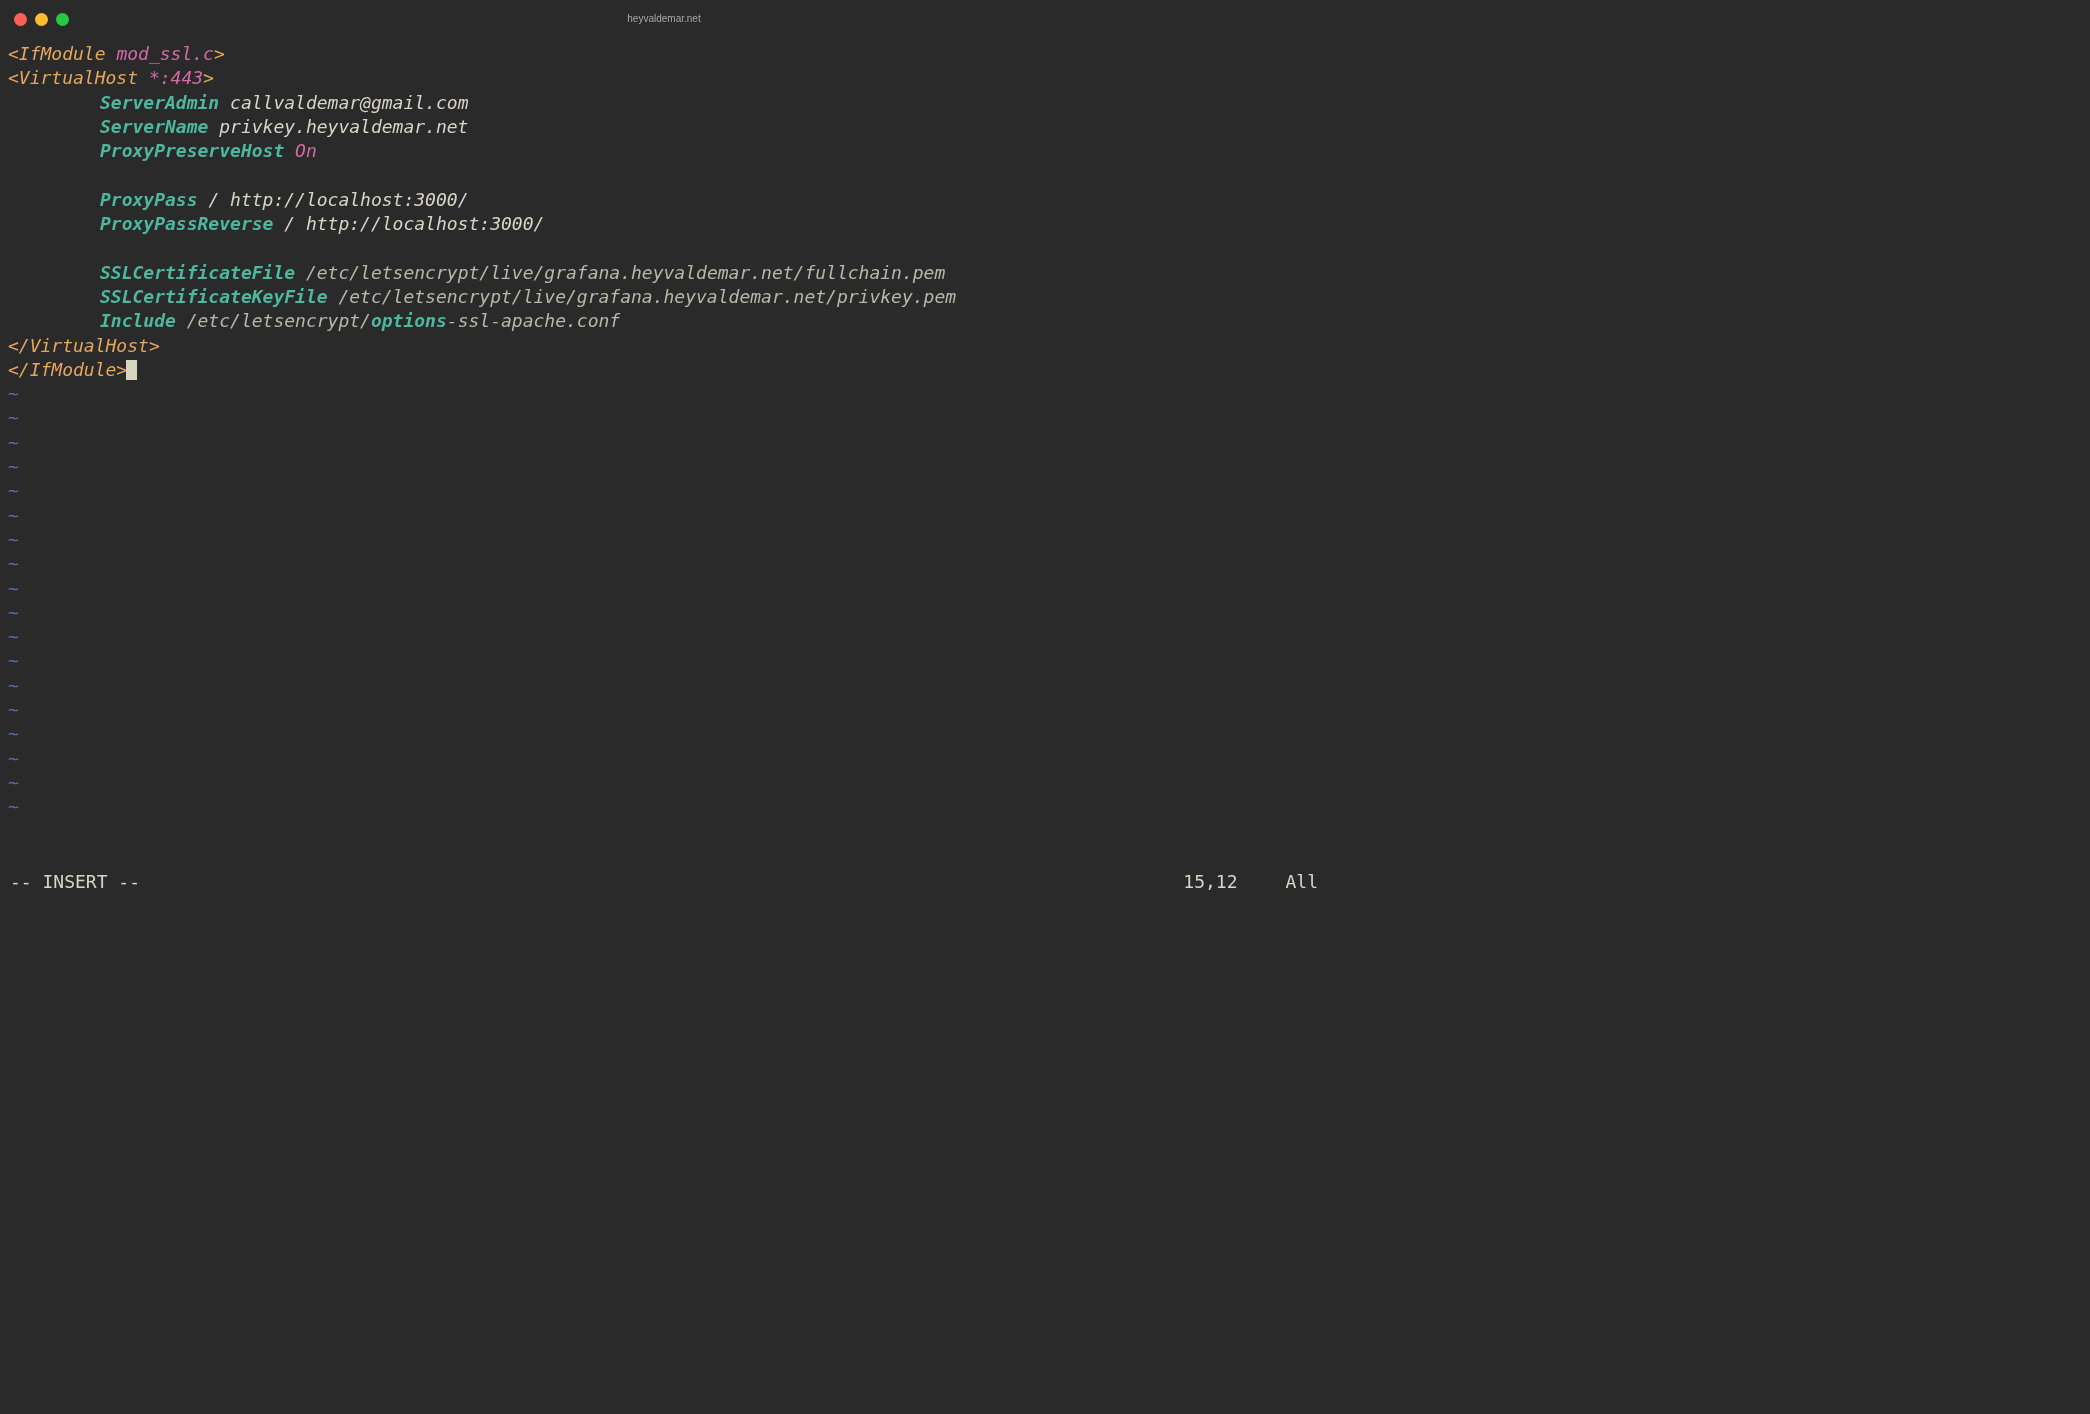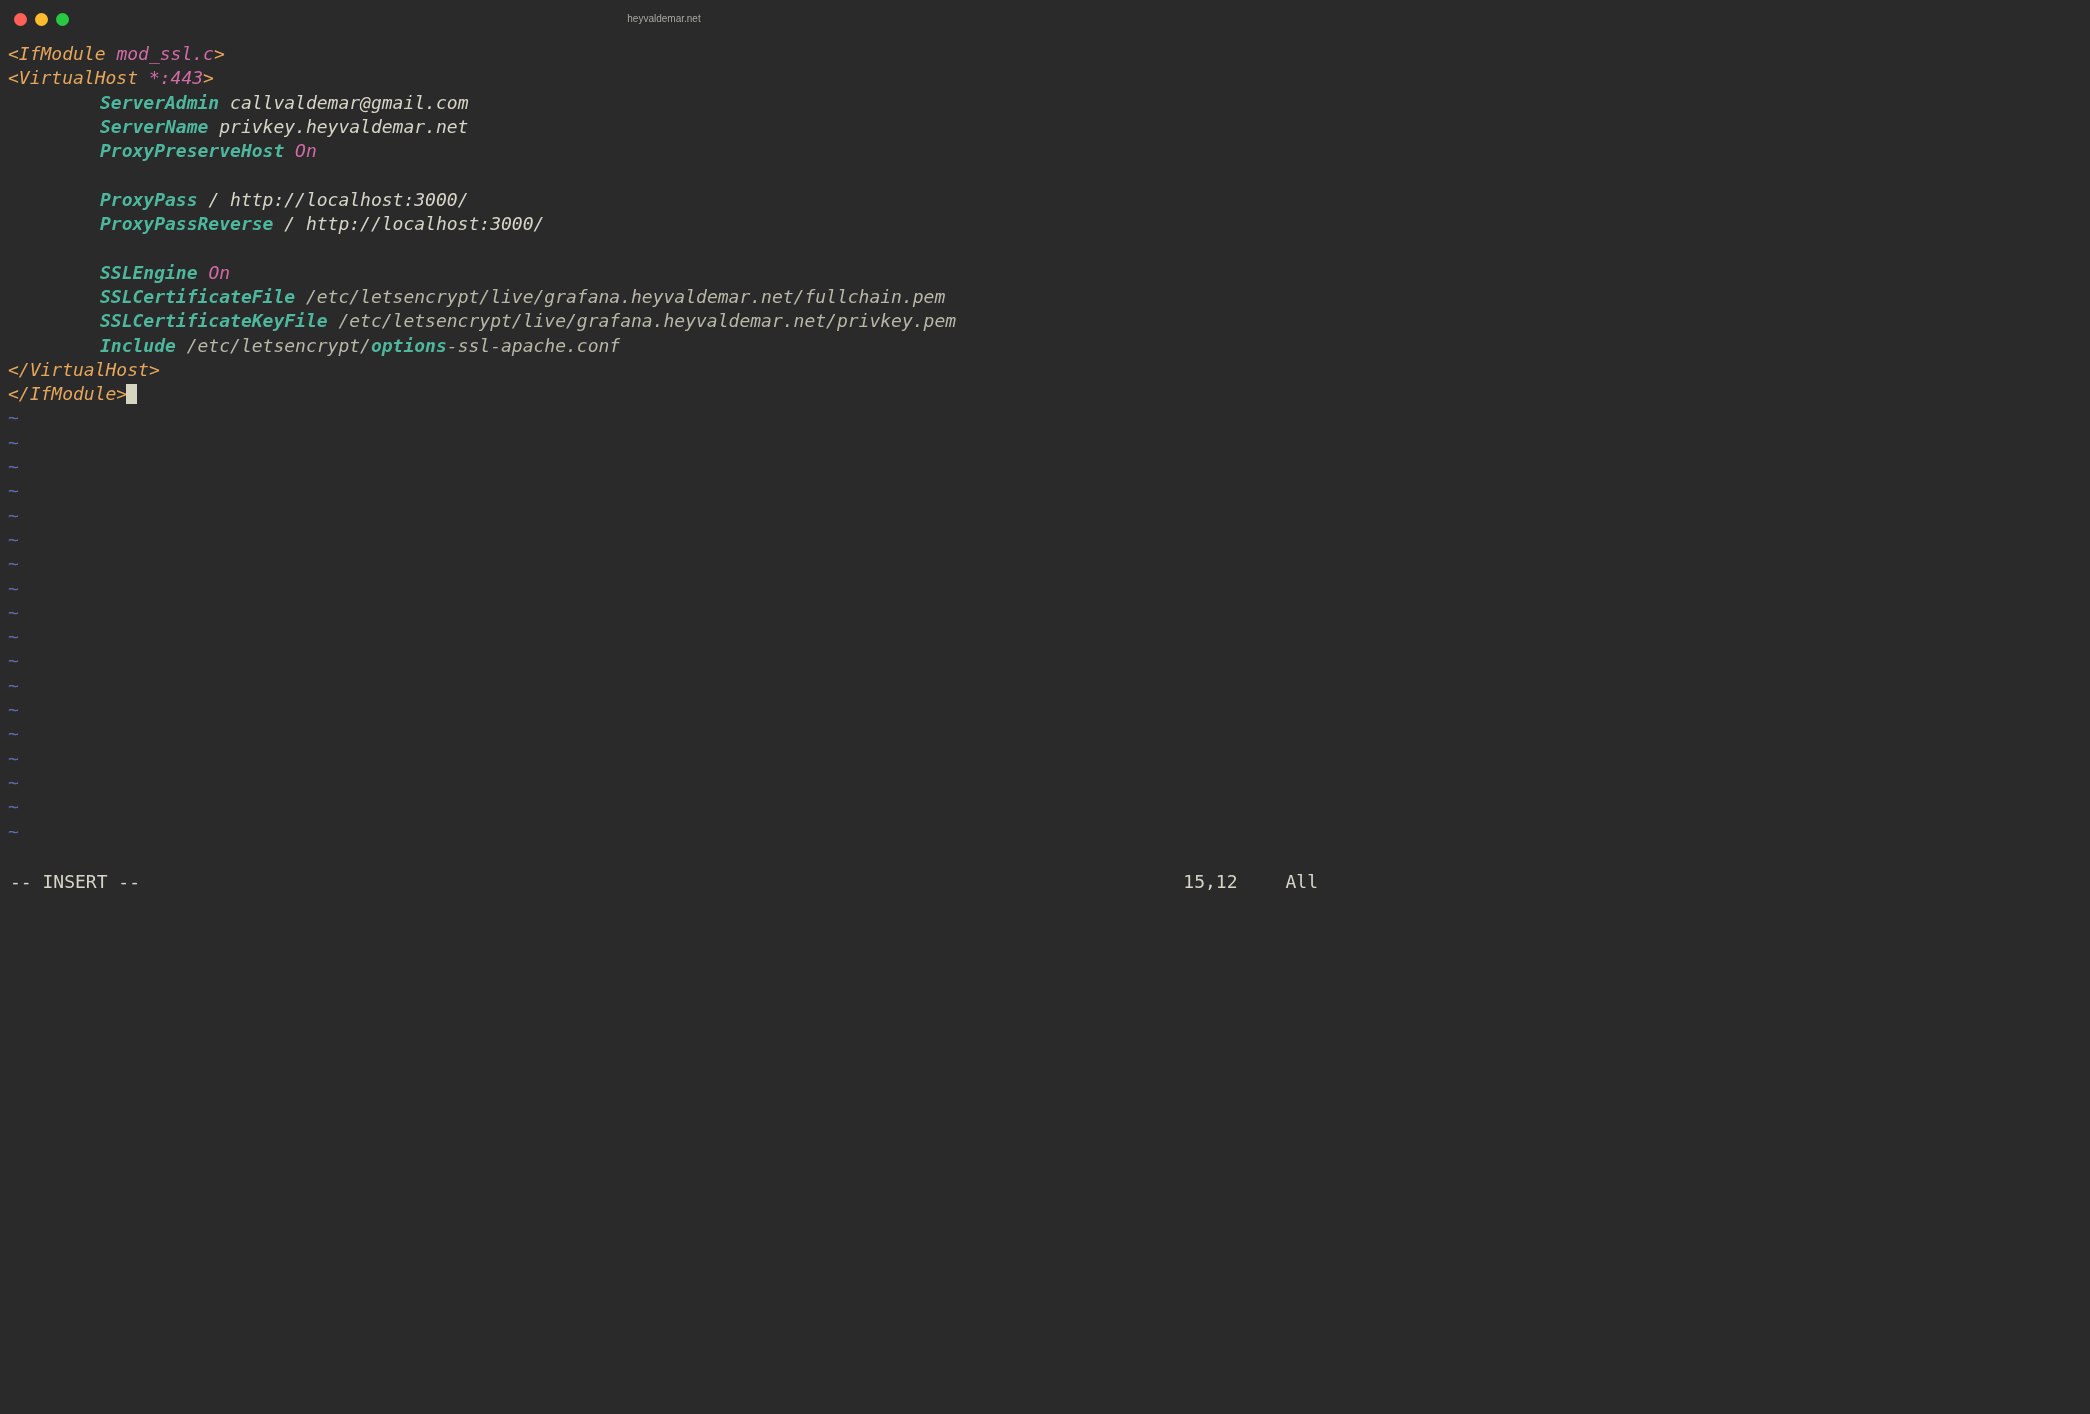--- a/index.html
+++ b/index.html
@@ -103,21 +103,20 @@
 <div class="editor">
   <div class="line"><span class="c-orange">&lt;IfModule </span><span class="c-magenta">mod_ssl.c</span><span class="c-orange">&gt;</span></div>
   <div class="line"><span class="c-orange">&lt;VirtualHost </span><span class="c-magenta">*:443</span><span class="c-orange">&gt;</span></div>
   <div class="line indent"><span class="c-bold-green">ServerAdmin</span><span class="c-text"> callvaldemar@gmail.com</span></div>
   <div class="line indent"><span class="c-bold-green">ServerName</span><span class="c-text"> privkey.heyvaldemar.net</span></div>
   <div class="line indent"><span class="c-bold-green">ProxyPreserveHost</span><span class="c-magenta"> On</span></div>
   <div class="line">&nbsp;</div>
   <div class="line indent"><span class="c-bold-green">ProxyPass</span><span class="c-text"> / http://localhost:3000/</span></div>
   <div class="line indent"><span class="c-bold-green">ProxyPassReverse</span><span class="c-text"> / http://localhost:3000/</span></div>
   <div class="line">&nbsp;</div>
-  <div class="line indent"><span class="c-bold-green">SSLEngine</span><span class="c-magenta"> On</span></div>
   <div class="line indent"><span class="c-bold-green">SSLCertificateFile</span><span class="c-path"> /etc/letsencrypt/live/grafana.heyvaldemar.net/fullchain.pem</span></div>
   <div class="line indent"><span class="c-bold-green">SSLCertificateKeyFile</span><span class="c-path"> /etc/letsencrypt/live/grafana.heyvaldemar.net/privkey.pem</span></div>
   <div class="line indent"><span class="c-bold-green">Include</span><span class="c-path"> /etc/letsencrypt/</span><span class="c-bold-green">options</span><span class="c-path">-ssl-apache.conf</span></div>
   <div class="line"><span class="c-orange">&lt;/VirtualHost&gt;</span></div>
   <div class="line"><span class="c-orange">&lt;/IfModule&gt;</span><span class="cursor"></span></div>
   <div class="line tilde">~</div>
   <div class="line tilde">~</div>
   <div class="line tilde">~</div>
   <div class="line tilde">~</div>
   <div class="line tilde">~</div>

